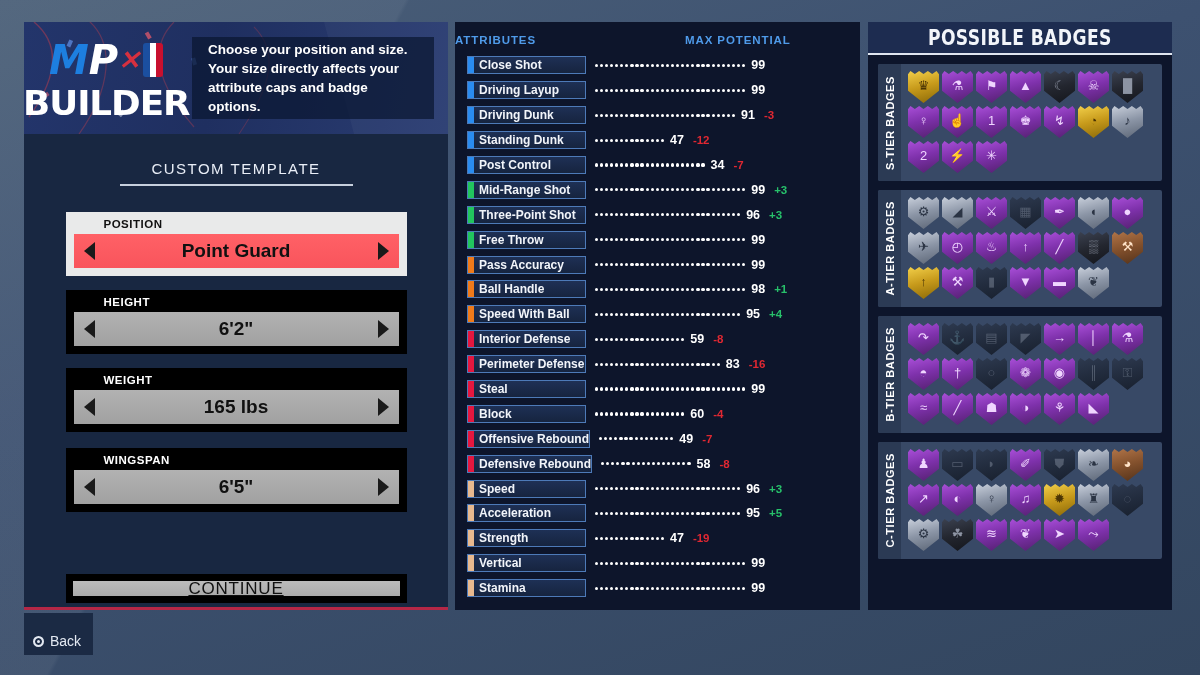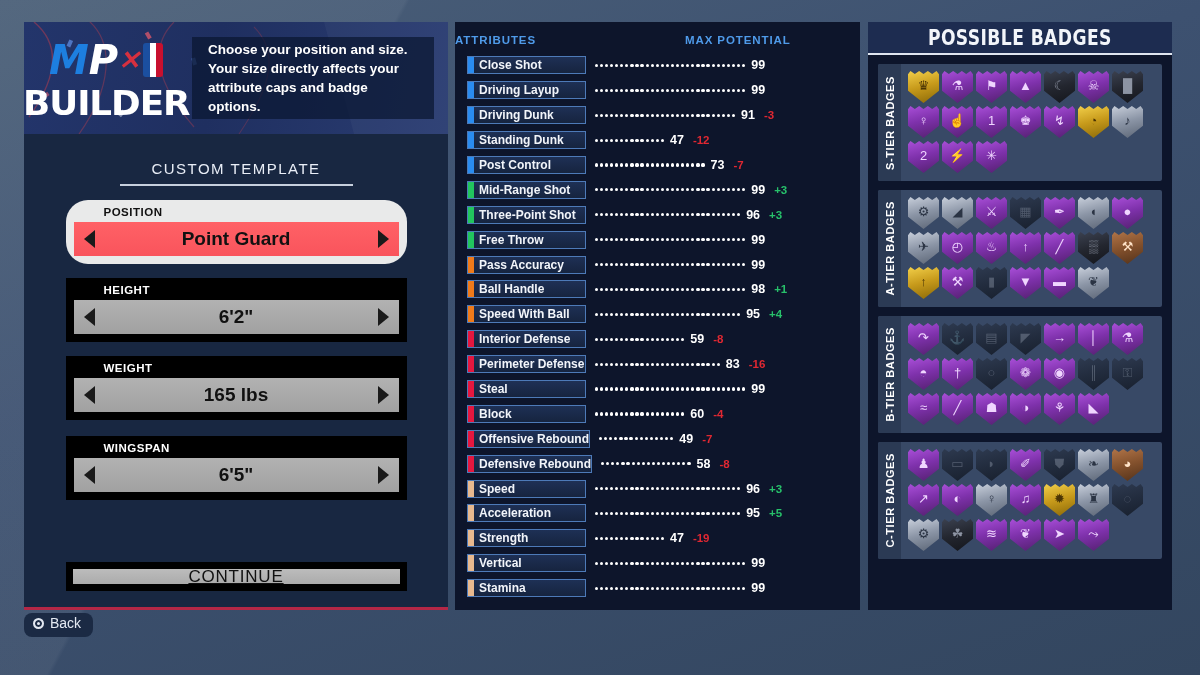--- a/index.html
+++ b/index.html
@@ -75,21 +75,21 @@
   }
   #title-underline {
     width: 233px; height: 2px; background: #c6cfdd; margin: 7px auto 0;
   }
 
   .selector {
     width: 341px; margin: 0 auto; background: #000000;
     padding: 6px 8px 8px 8px;
   }
   .selector.highlight { background: #e9eaea; }
-  #pos-wrap { margin-top: 14px; border-radius: 22px; }
+  #pos-wrap { margin-top: 26px; }
   #height-wrap { margin-top: 14px; }
   #weight-wrap { margin-top: 14px; }
   #wingspan-wrap { margin-top: 16px; }
 
   .selector-label {
     font-size: 11.5px; font-weight: bold; letter-spacing: 0.5px;
     color: #ffffff; margin-bottom: 4px; padding-left: 30px;
   }
   .selector.highlight .selector-label { color: #111111; }
 
@@ -116,22 +116,22 @@
   }
   #continue-btn {
     height: 15px; display: flex; align-items: center; justify-content: center;
     background: linear-gradient(180deg, #bcbcbc 0%, #ababab 100%);
     color: #111111; font-size: 17px; letter-spacing: 0.8px; text-decoration: underline;
   }
 
   #back-chip {
     position: absolute; left: 24px; top: 613px;
     background: #1b2a44; color: #e3e9f2;
-    font-size: 14px; padding: 2px 12px 6px 9px;
-    display: flex; align-items: center; gap: 6px; border-radius: 8px;
+    font-size: 14px; padding: 20px 12px 6px 9px;
+    display: flex; align-items: center; gap: 6px;
   }
   .circle-glyph {
     width: 11px; height: 11px; border-radius: 50%;
     border: 2px solid #e3e9f2; background: #e3e9f2;
     box-shadow: inset 0 0 0 2px #1b2a44;
   }
 
   
   #attr-panel {
     position: absolute; left: 455px; top: 22px; width: 405px; height: 588px;
@@ -490,21 +490,21 @@
               <span class="dot"></span>
               <span class="dot"></span>
               <span class="dot"></span>
               <span class="dot"></span>
               <span class="dot"></span>
               <span class="dot"></span>
               <span class="dot"></span>
               <span class="dot"></span>
               <span class="dot"></span>
             </span>
-            <span class="attr-val">73</span>
+            <span class="attr-val">34</span>
             <span class="attr-delta neg">-7</span>
           </div>
         </div>
         <div class="attr-row">
           <div class="attr-pill">
             <span class="attr-cat" style="background: rgb(34, 197, 94);"></span>
             <span class="attr-name">Mid-Range Shot</span>
           </div>
           <div class="attr-meter">
             <span class="dots">

